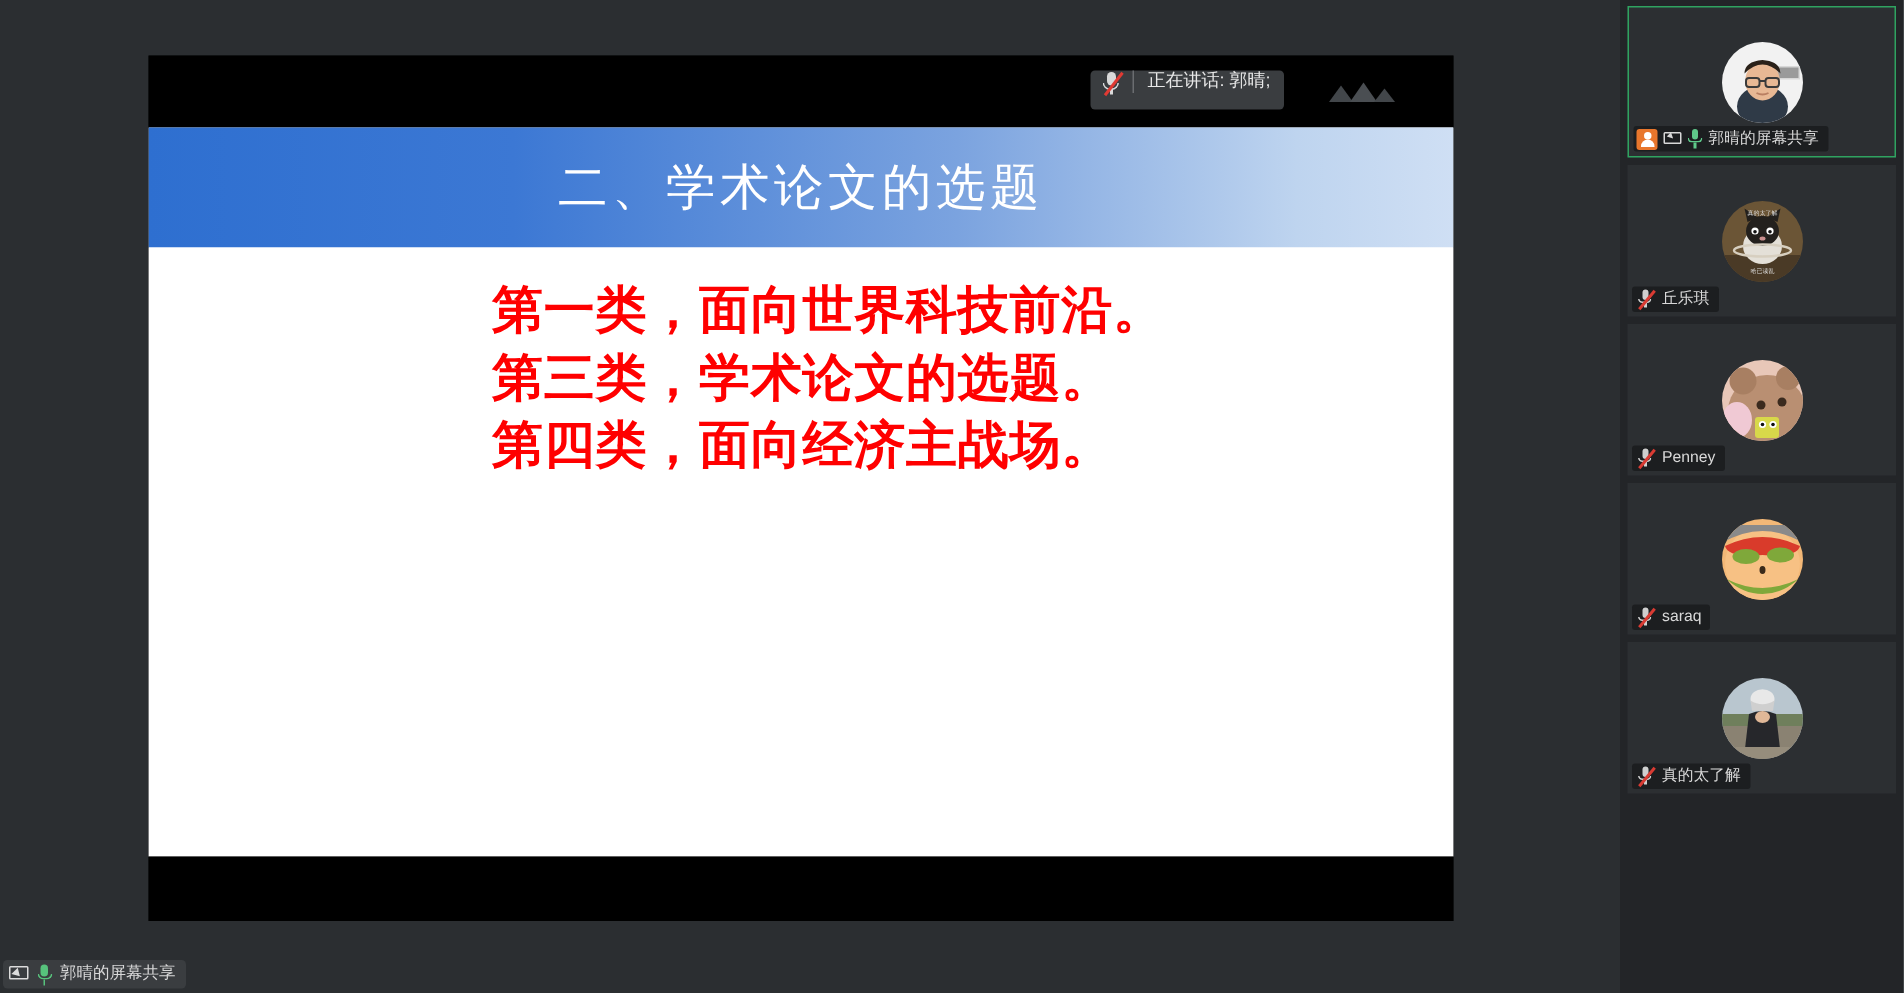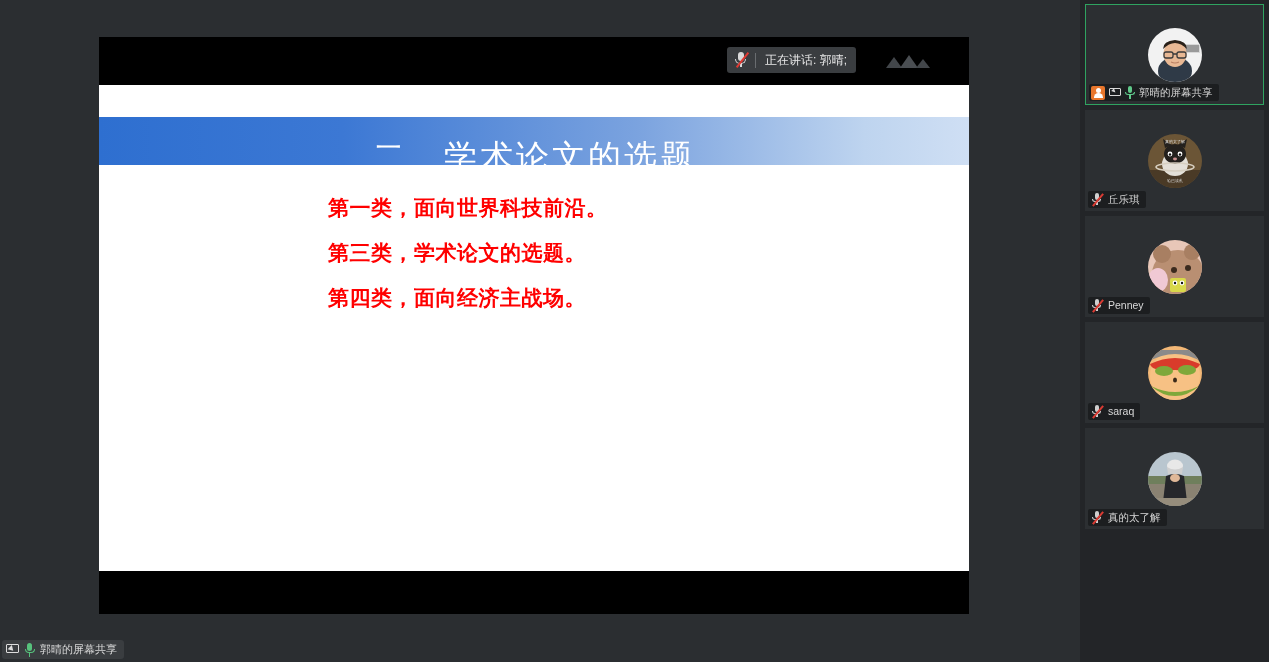--- a/index.html
+++ b/index.html
@@ -48,21 +48,20 @@
     height: 48px;
     background: #000000;
   }
 
   #speaking-pill {
     position: absolute;
     right: 113px;
     top: 10px;
     height: 26px;
     display: flex;
-    align-items: center;
     gap: 0px;
     background: #3a3d40;
     border-radius: 3px;
     padding: 0 9px 0 7px;
   }
 
   #speaking-pill .micmute {
     position: relative;
     width: 14px;
     height: 18px;
@@ -140,21 +139,20 @@
   }
 
   #slide-title-band {
     position: relative;
     width: 870px;
     height: 80px;
     background: linear-gradient(to right, #2e6fd0 0%, #3c78d4 28%, #7ba3df 62%, #bed4ef 88%, #cfdff4 100%);
     display: flex;
     align-items: center;
     justify-content: center;
-    margin-top: 32px;
   }
 
   #slide-title {
     color: #ffffff;
     font-size: 33px;
     font-weight: 400;
     letter-spacing: 3px;
     font-family: "DejaVu Serif", "Liberation Serif", serif;
   }
 
@@ -163,21 +161,21 @@
     left: 0;
     top: 80px;
     width: 870px;
     height: 406px;
     background: #ffffff;
     padding: 20px 0 0 229px;
   }
 
   .bullet-line {
     color: #ff0000;
-    font-size: 21px;
+    font-size: 34px;
     font-weight: bold;
     line-height: 45px;
     letter-spacing: 0.5px;
     white-space: nowrap;
   }
 
   #share-bottombar {
     position: absolute;
     left: 0;
     top: 534px;

